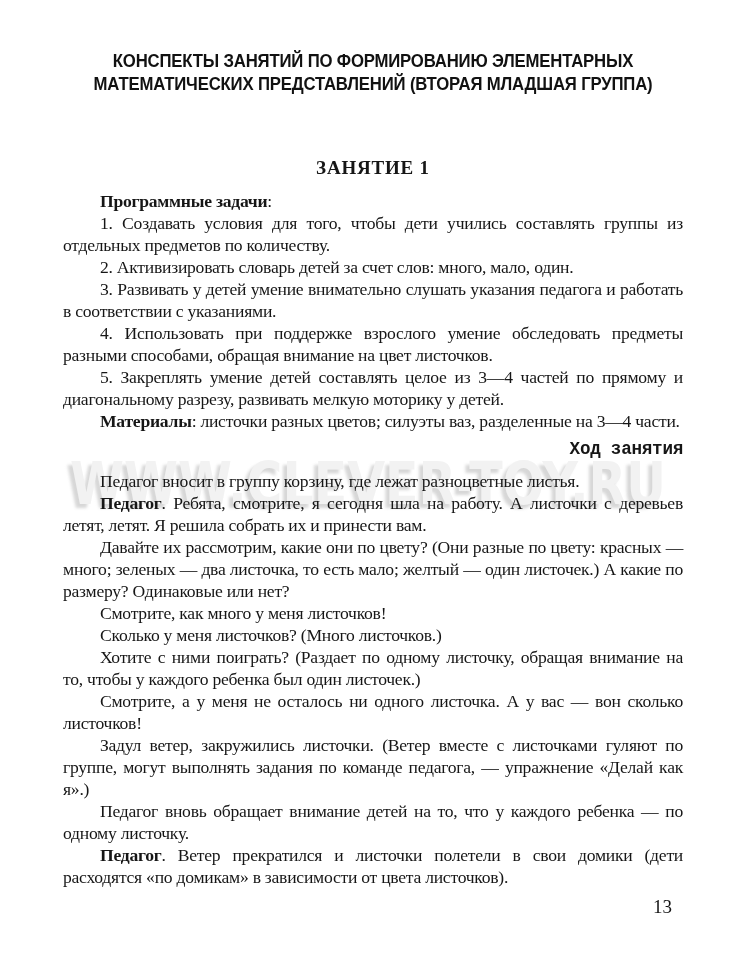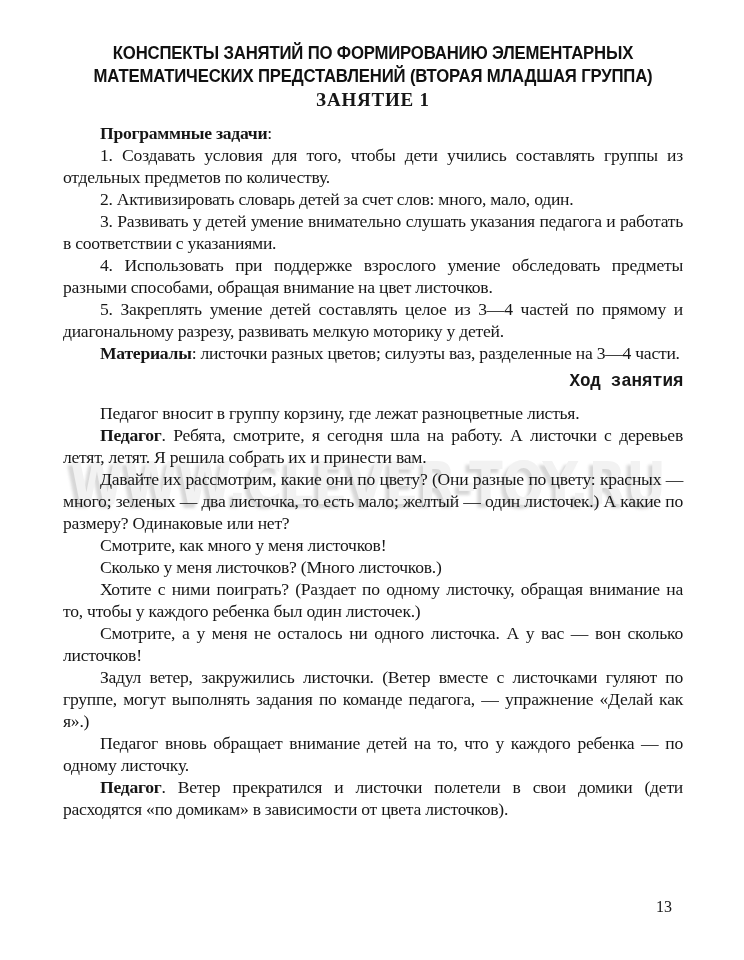--- a/index.html
+++ b/index.html
@@ -12,37 +12,38 @@
     width: 744px;
     height: 960px;
     background: #ffffff;
     overflow: hidden;
     font-family: "Liberation Serif", serif;
     color: #161616;
   }
   .content {
     position: absolute;
     left: 63px;
-    top: 0;
+    top: 8px;
     width: 620px;
     z-index: 1;
   }
   .doc-title {
     margin-top: 42px;
     text-align: center;
     font-family: "Liberation Sans", sans-serif;
     font-weight: bold;
     font-size: 18px;
     line-height: 23px;
     letter-spacing: -0.2px;
     transform: scaleX(0.93);
     transform-origin: 50% 50%;
     color: #111111;
   }
   .lesson-title {
+    margin-top: 60px;
     text-align: center;
     font-weight: bold;
     font-size: 19px;
     letter-spacing: 0.8px;
     line-height: 24px;
   }
   .body-text {
     margin-top: 10px;
     font-size: 17.6px;
     line-height: 22px;
@@ -74,21 +75,21 @@
   .watermark text {
     font-family: "DejaVu Sans", sans-serif;
     font-weight: bold;
     font-size: 58px;
   }
   .wm-shadow { filter: blur(1.6px); }
   .page-number {
     position: absolute;
     top: 898px;
     right: 72px;
-    font-size: 16px;
+    font-size: 19px;
     line-height: 18px;
     z-index: 1;
   }
 </style>
 </head>
 <body>
 
 <div class="page">
 
   <svg class="watermark" width="744" height="84" viewBox="0 0 744 84" xmlns="http://www.w3.org/2000/svg">

